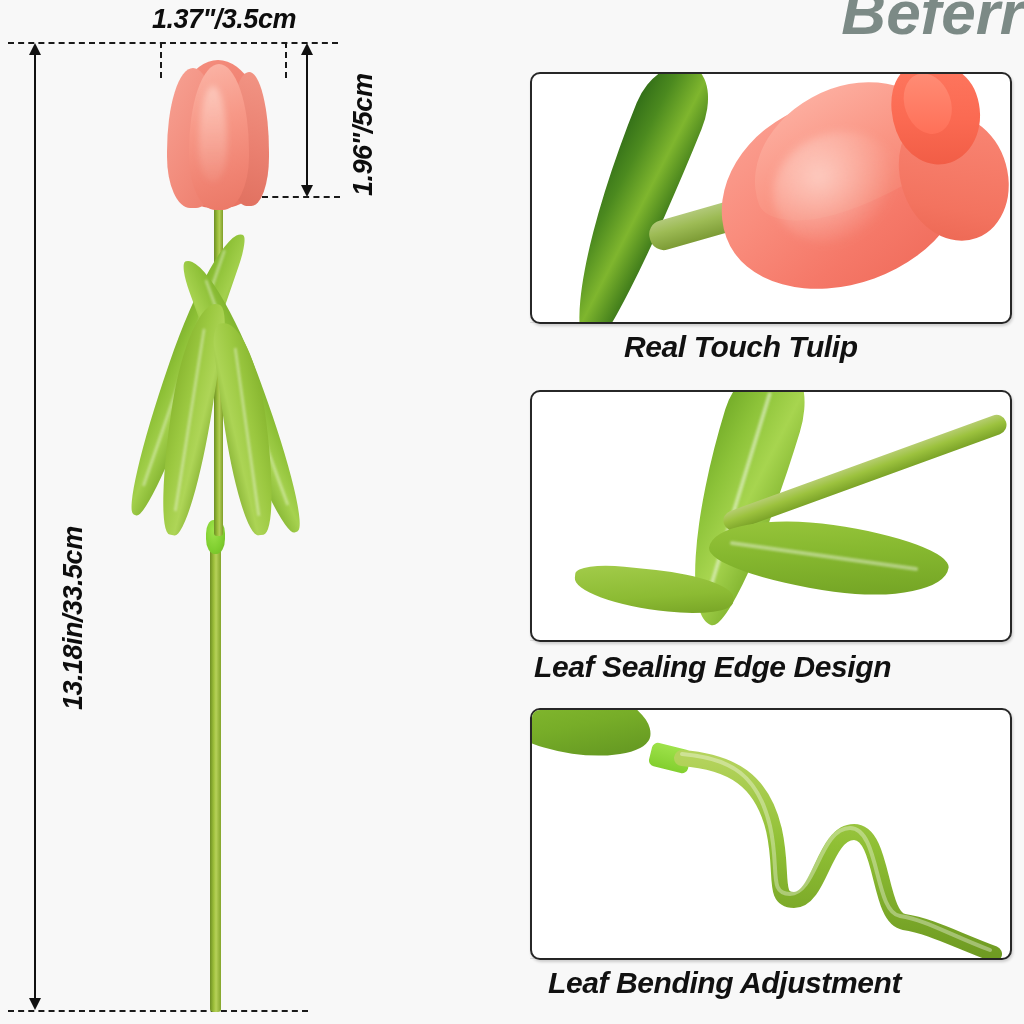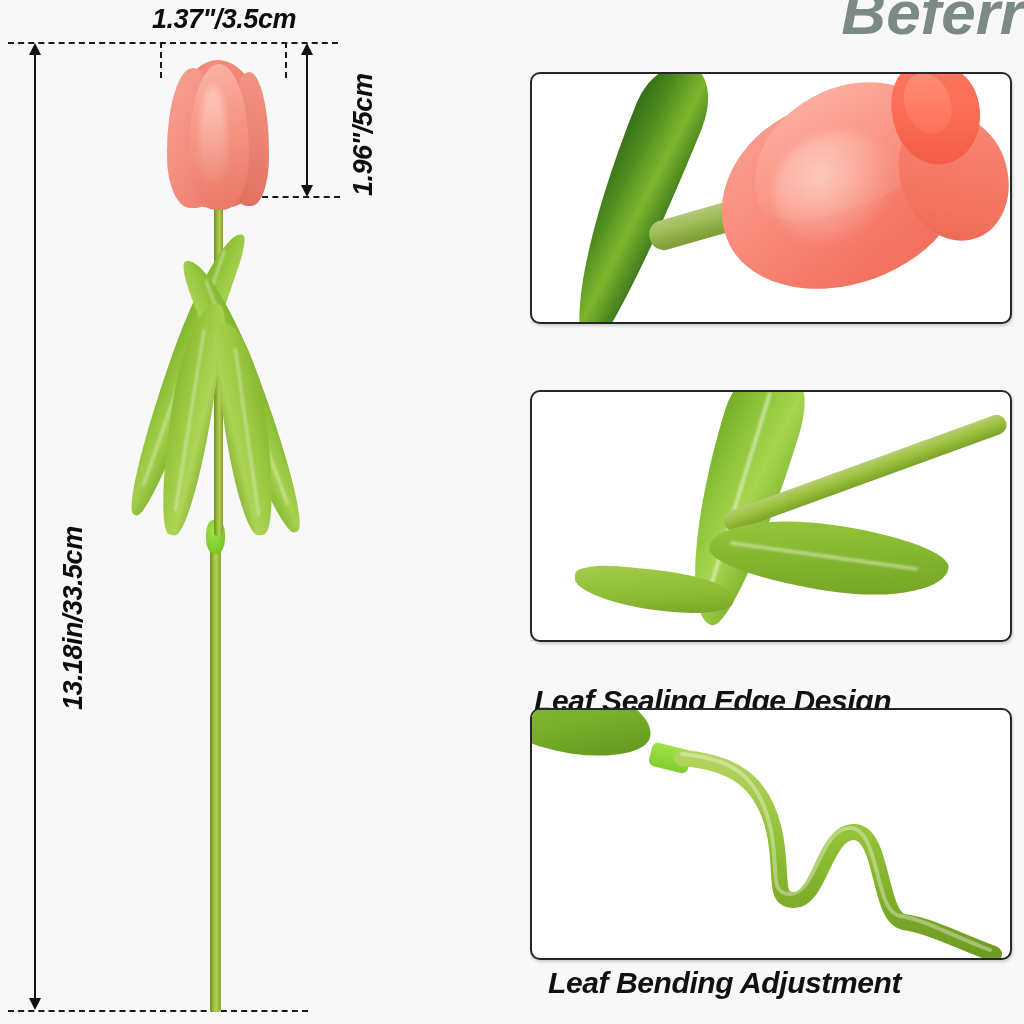--- a/index.html
+++ b/index.html
@@ -374,32 +374,33 @@
     <div class="pl1-stem"></div>
     <div class="pl1-bloom">
       <div class="pb pb-main"></div>
       <div class="pb pb-upper"></div>
       <div class="pb pb-lowerright"></div>
       <div class="pb pb-tip"></div>
       <div class="pb pb-tipfold"></div>
       <div class="pb pb-sheen"></div>
     </div>
   </div>
+  <div class="panel-caption" style="left:624px; top:330px;">Real Touch Tulip</div>
 
   <div class="panel" style="left:530px; top:390px; width:478px; height:248px;">
     <div class="pl2-leafA">
       <div class="leaf-vein" style="left:36px; top:30px; width:4px; height:205px; border-radius:2px; background:rgba(255,255,255,.45);"></div>
     </div>
     <div class="pl2-stem"></div>
     <div class="pl2-leafB">
       <div class="leaf-vein" style="left:20px; top:30px; width:190px; height:4px; border-radius:2px; background:rgba(255,255,255,.40);"></div>
     </div>
     <div class="pl2-base"></div>
   </div>
-  <div class="panel-caption" style="left:534px; top:684px;">Leaf Sealing Edge Design</div>
+  <div class="panel-caption" style="left:534px; top:650px;">Leaf Sealing Edge Design</div>
 
   <div class="panel" style="left:530px; top:708px; width:478px; height:248px;">
     <div class="pl3-leaf"></div>
     <div class="pl3-collar"></div>
     <svg class="pl3-wire" width="478" height="248" viewBox="0 0 478 248">
       <defs>
         <linearGradient id="wireGrad" x1="0" y1="0" x2="0" y2="1">
           <stop offset="0%" stop-color="#b4d35c"></stop>
           <stop offset="45%" stop-color="#8fbf34"></stop>
           <stop offset="100%" stop-color="#6f9b22"></stop>

